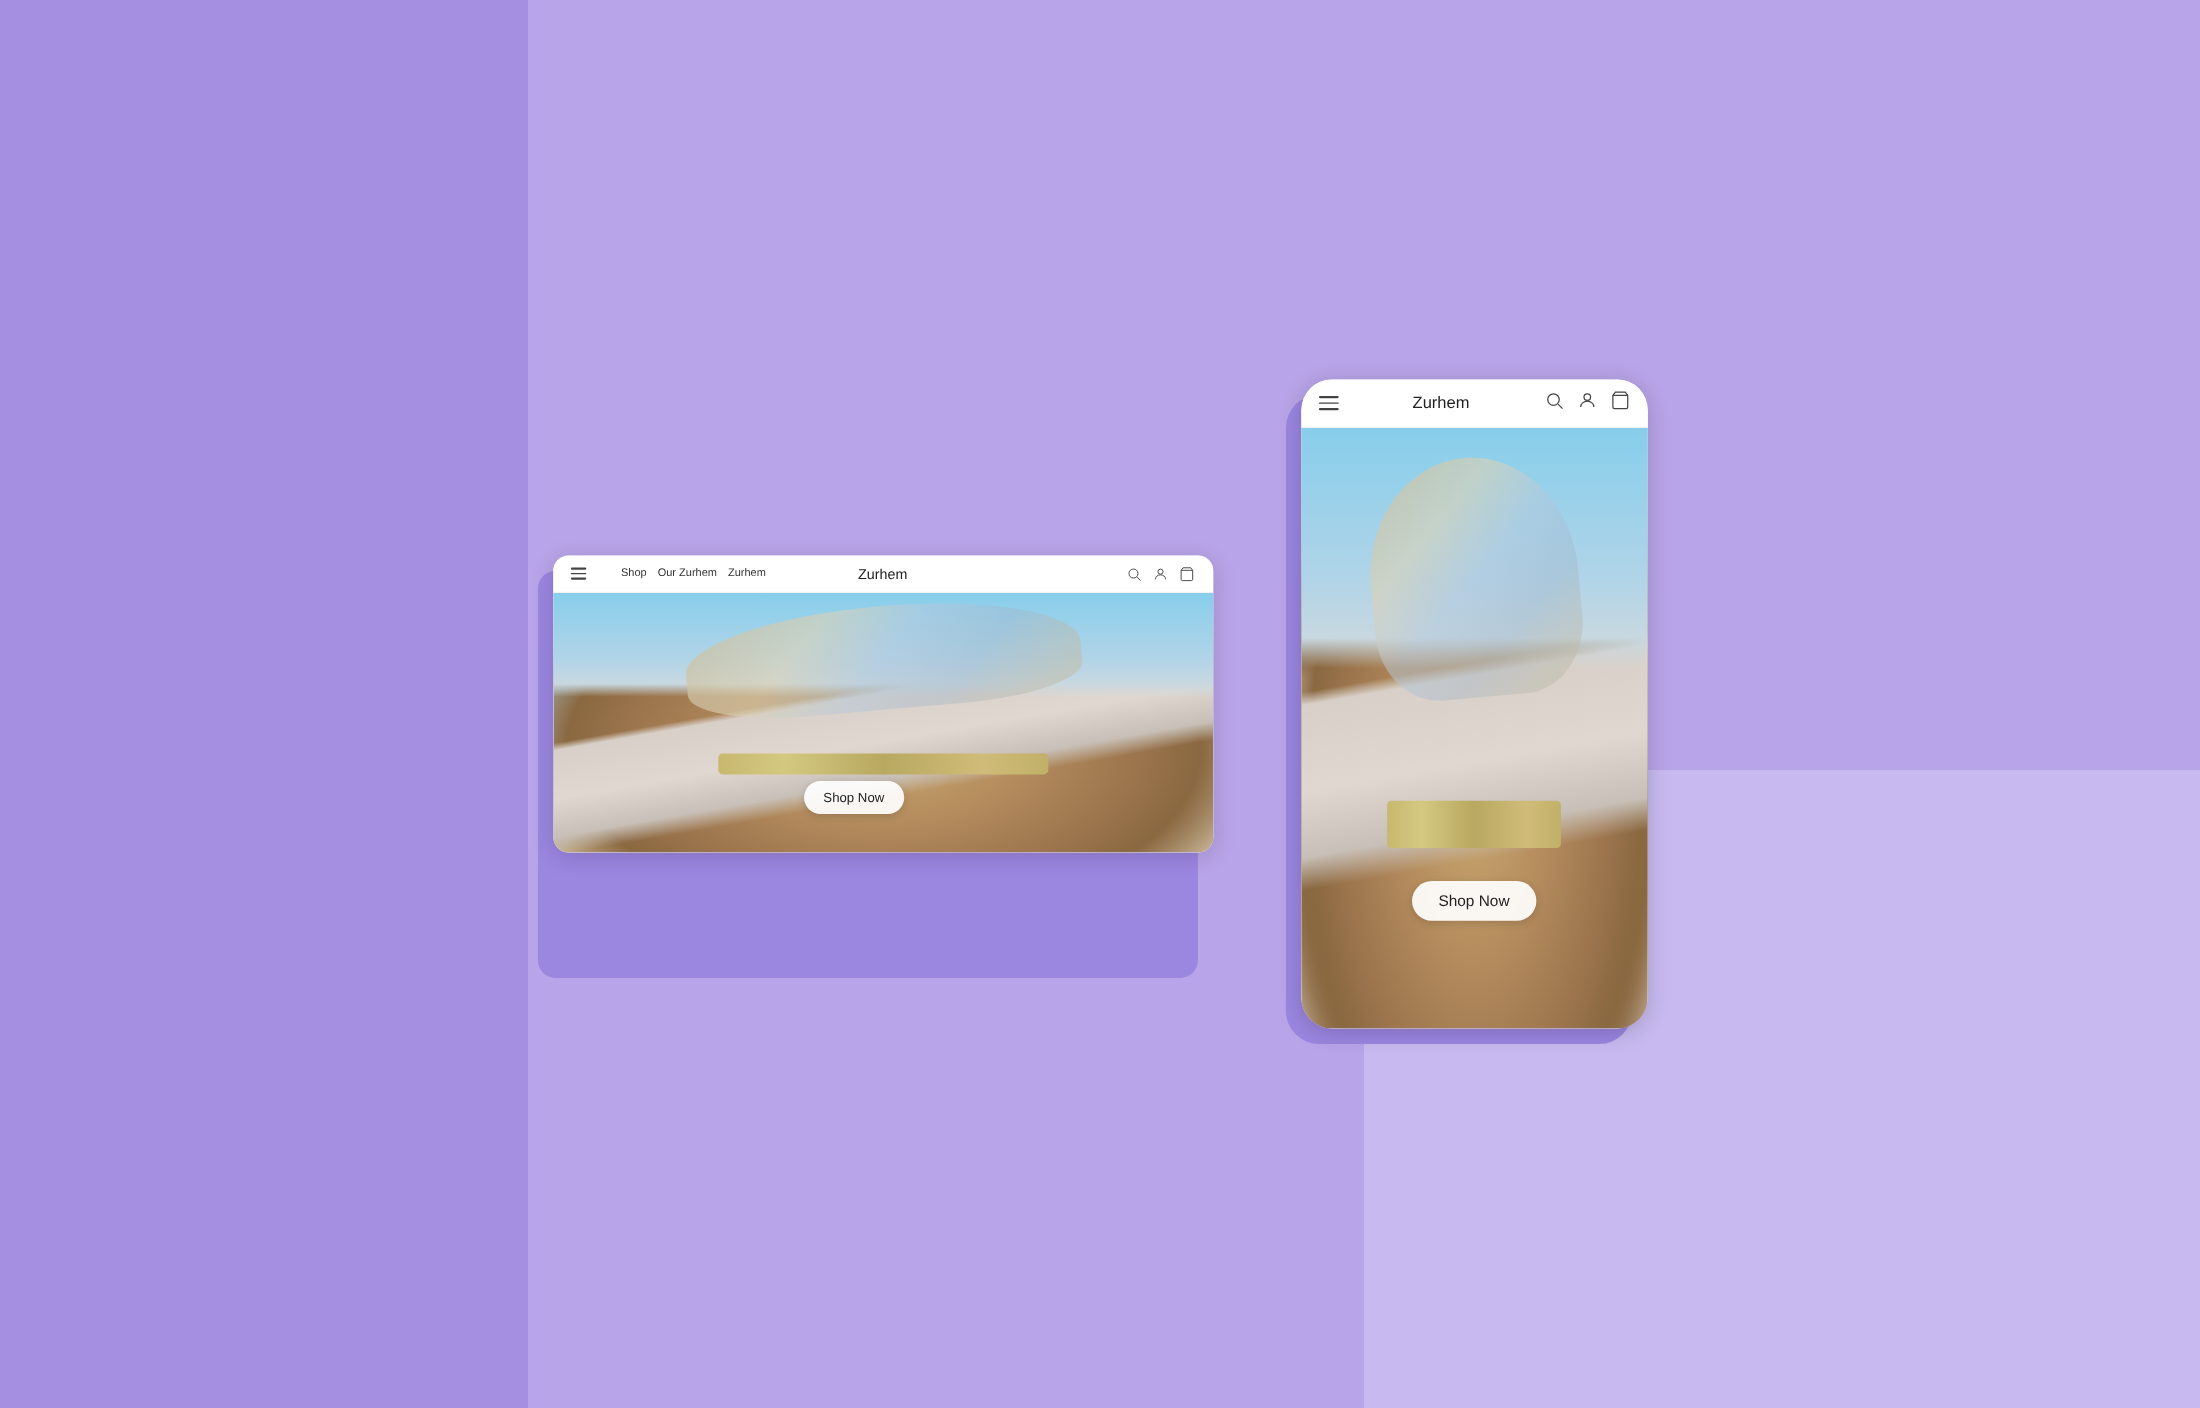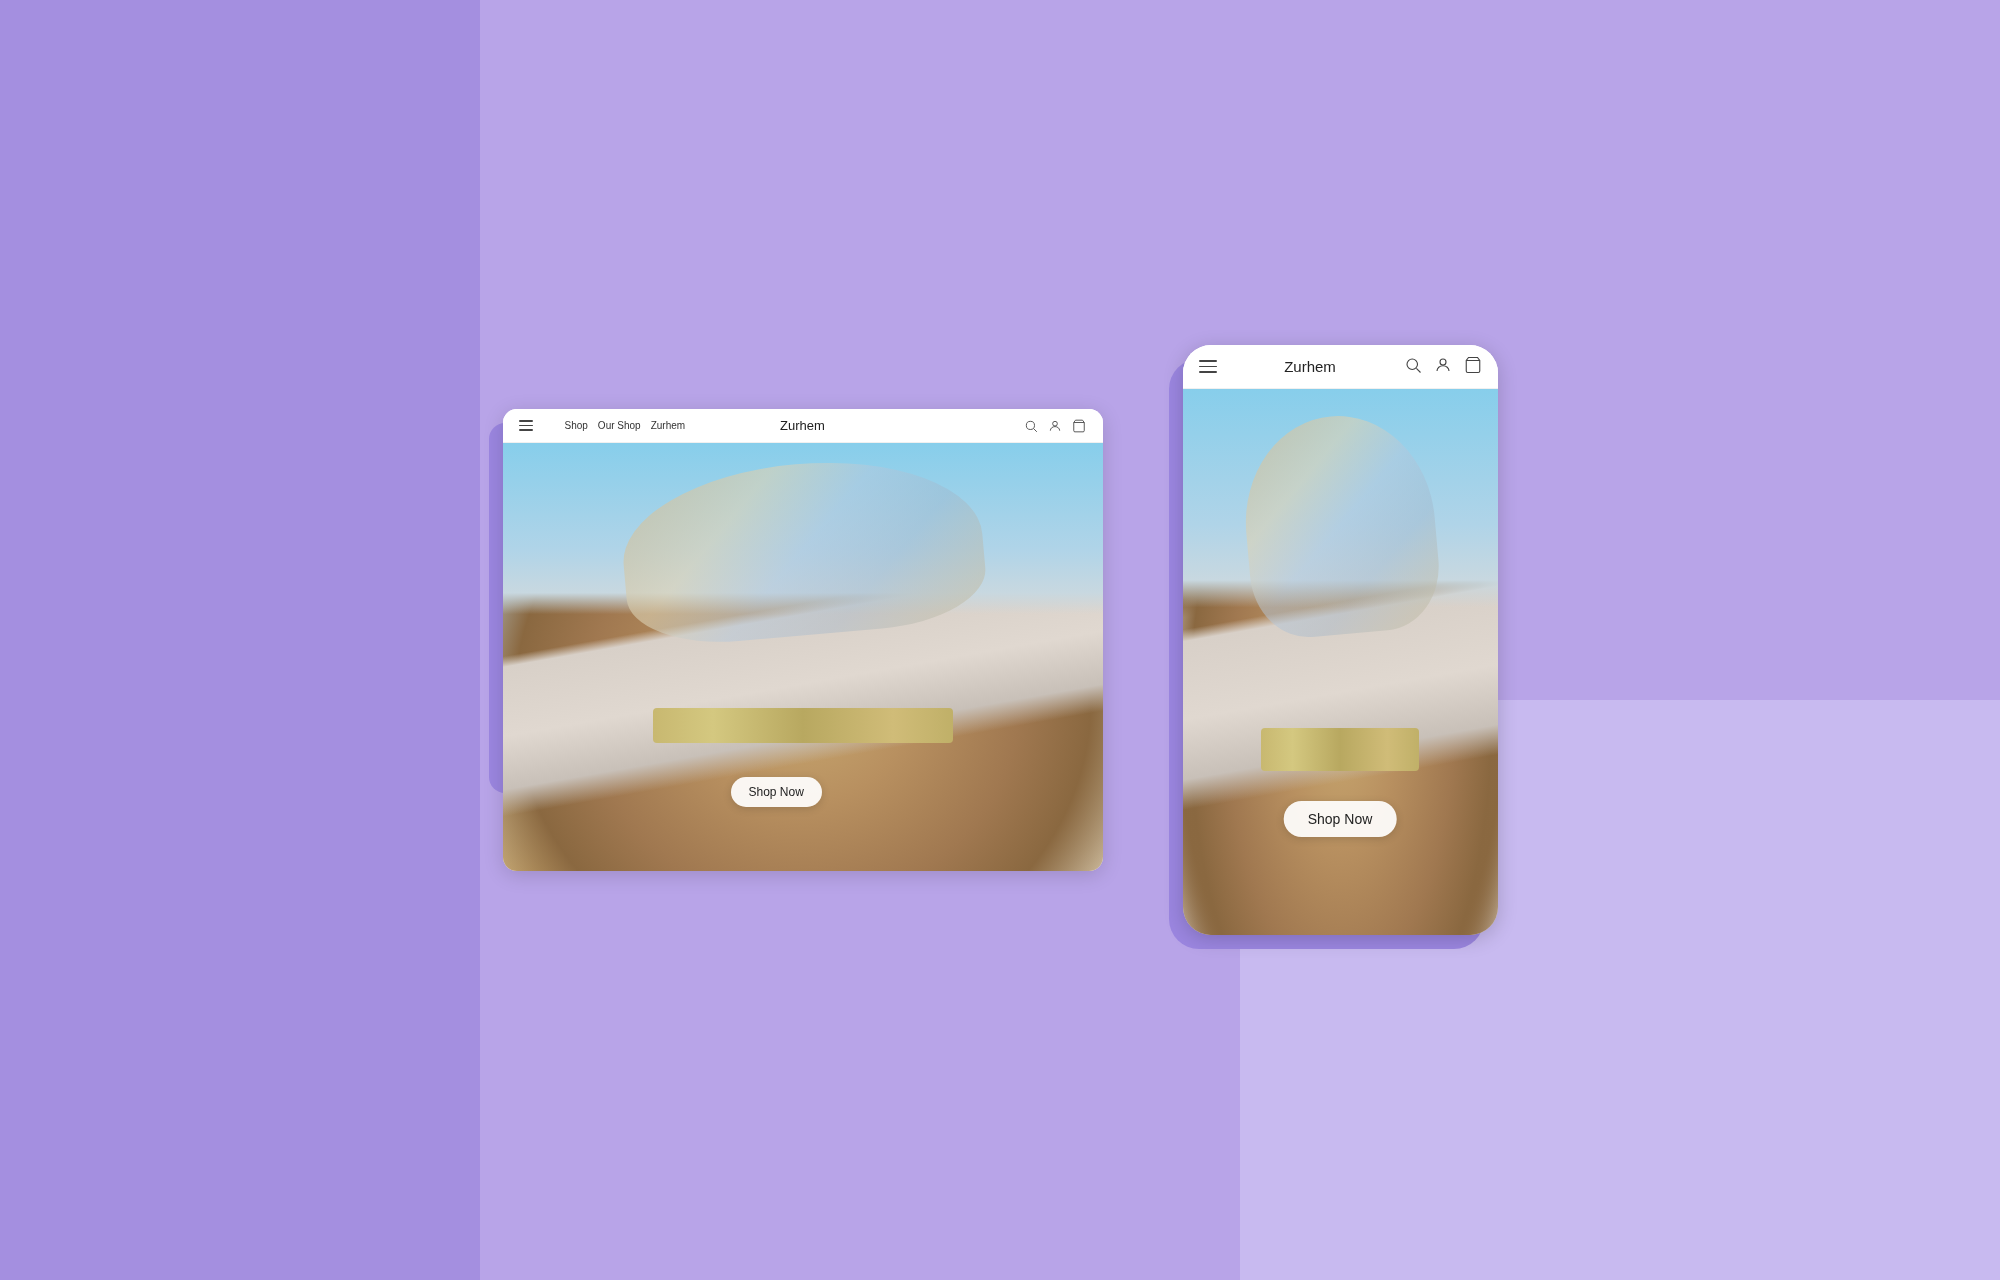--- a/index.html
+++ b/index.html
@@ -57,21 +57,21 @@
       left: -14px;
       width: 600px;
       height: 370px;
       background: #9b86e0;
       border-radius: 16px;
     }
 
     .desktop-frame {
       position: relative;
       width: 600px;
-      height: 462px;
+      height: 270px;
       background: white;
       border-radius: 14px;
       overflow: hidden;
       box-shadow: 0 4px 20px rgba(0,0,0,0.15);
     }
 
     
     .desktop-nav {
       position: relative;
       z-index: 2;
@@ -365,21 +365,21 @@
 
       <div class="desktop-nav">
         <div class="desktop-nav-left">
           <div class="hamburger">
             <span></span>
               <span></span>
               <span></span>
           </div>
           <div class="desktop-nav-links">
             <span>Shop</span>
-            <span>Our Shop</span>
+            <span>Our Zurhem</span>
             <span>Zurhem</span>
           </div>
         </div>
         <span class="desktop-nav-logo">Zurhem</span>
         <div class="desktop-nav-icons">
           <div class="icon-btn">
             <svg viewBox="0 0 24 24">
                 <circle cx="11" cy="11" r="7"></circle>
                 <line x1="16.5" y1="16.5" x2="22" y2="22"></line>
               </svg>

